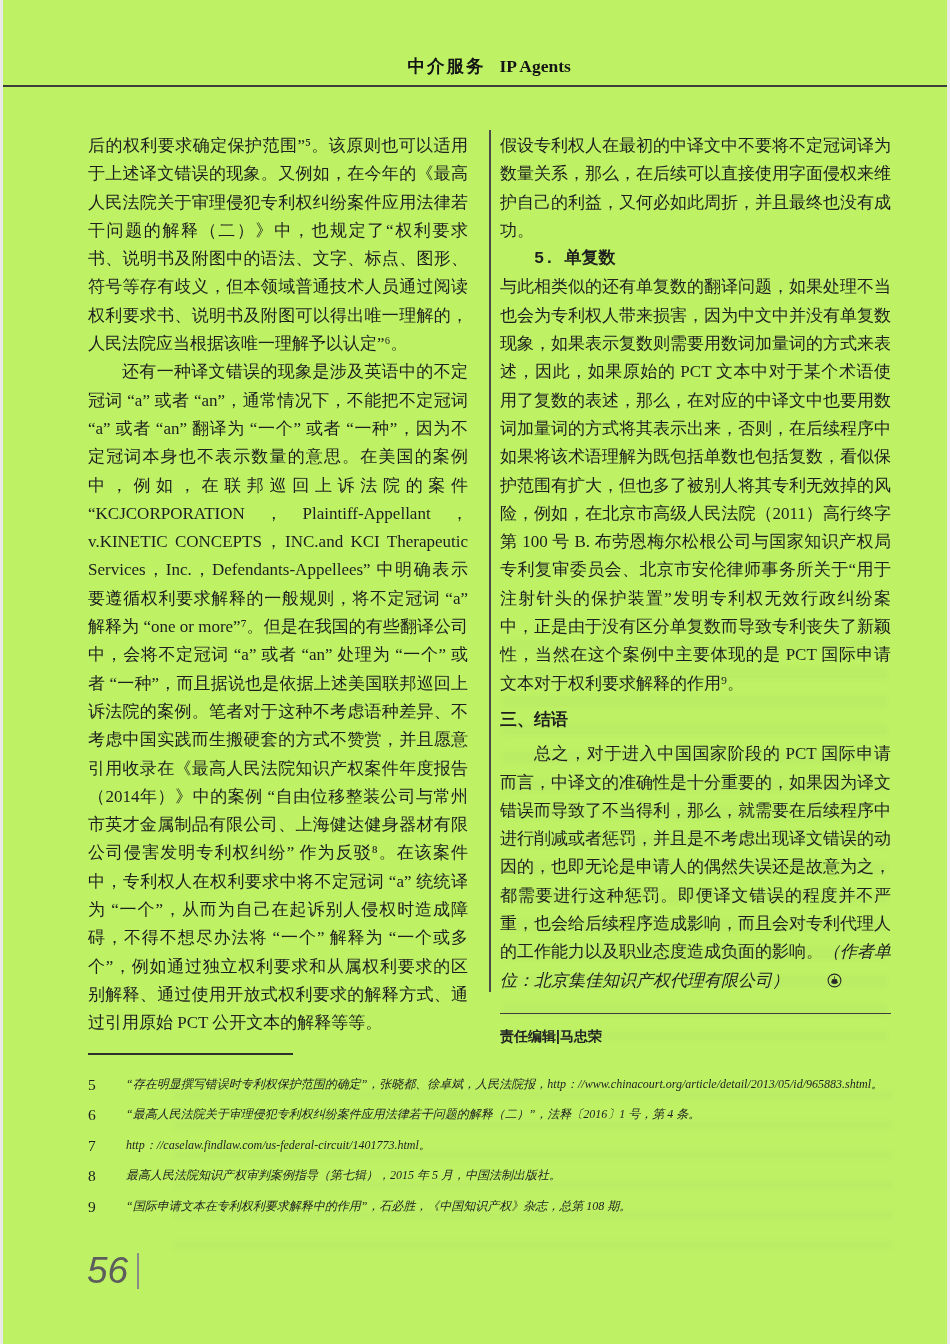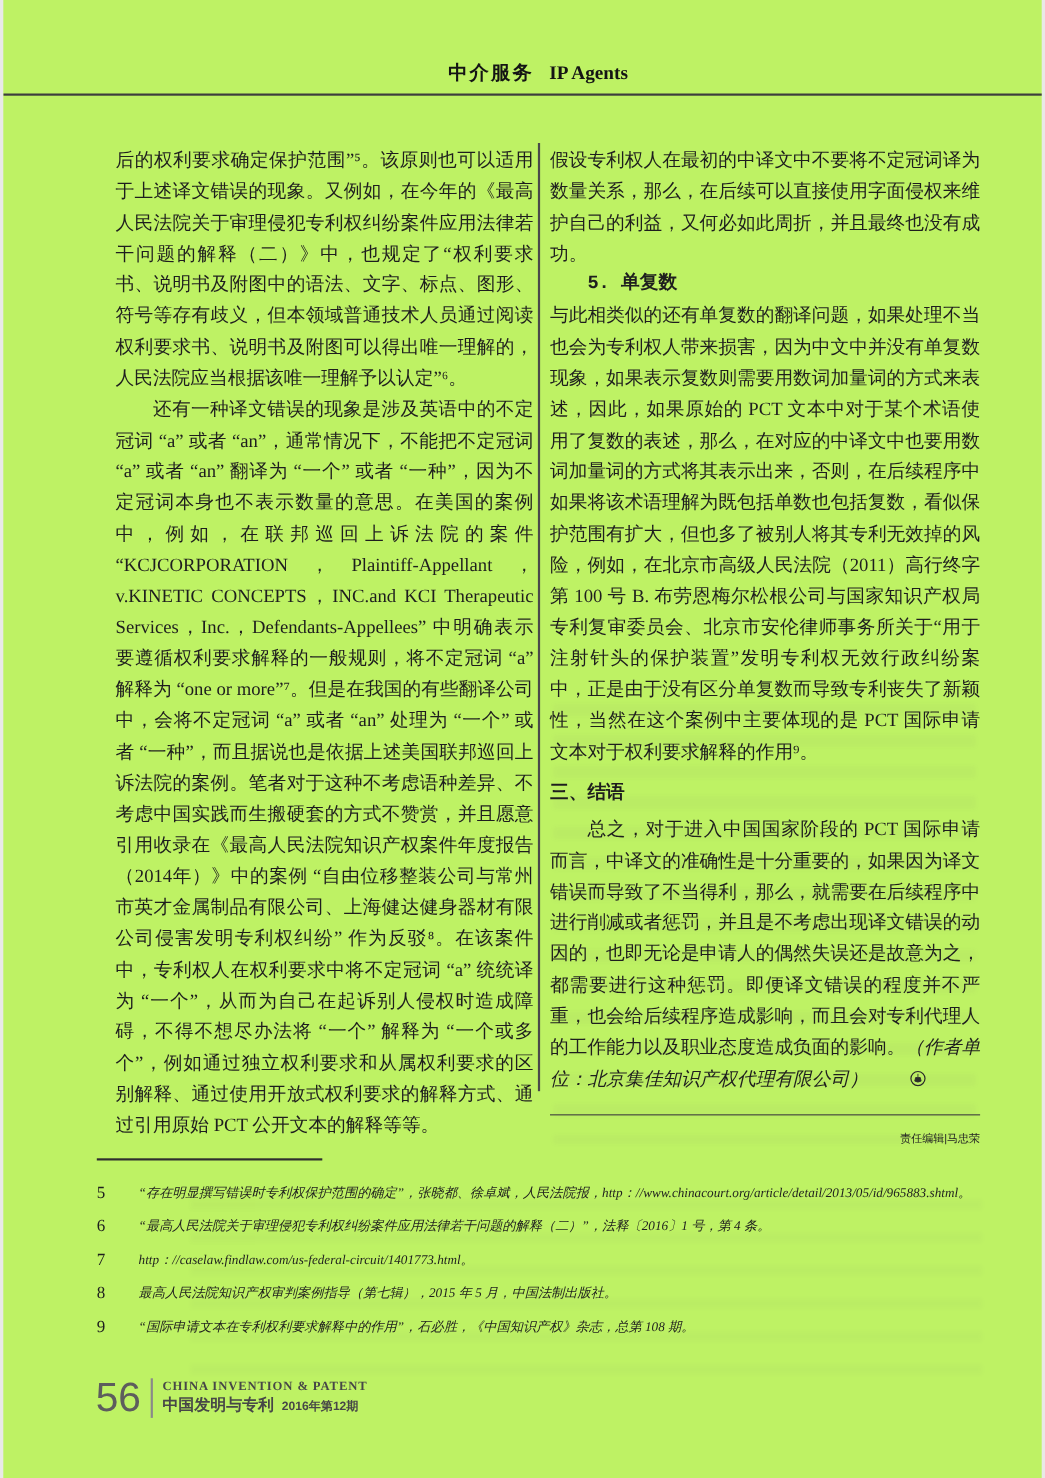--- a/index.html
+++ b/index.html
@@ -31,21 +31,21 @@
   .header-rule {
     position:absolute; top:85px; left:0; width:950px; height:2px;
     background:#3d3d3d;
   }
   
   .column {
     position:absolute; top:132px;
     font-size:17px; line-height:28.3px;
     text-align:justify; text-justify:inter-ideograph;
   }
-  .col-left  { left:102px;  width:380px; }
+  .col-left  { left:85px;  width:380px; }
   .col-right { left:497px; width:391px; }
   .col-divider {
     position:absolute; left:486px; top:130px; width:1.5px; height:862px;
     background:#4a4a4a;
   }
   .para.indent { text-indent:2em; }
   .heading {
     font-family:"Liberation Sans","DejaVu Sans",sans-serif;
     font-weight:700; font-size:17px;
   }
@@ -54,41 +54,41 @@
   .author-inline {
     font-style:italic;
   }
   .end-mark {
     display:inline-block; vertical-align:-2px; margin-left:4px;
   }
   
   .editor-block { margin-top:16px; }
   .editor-rule { width:100%; height:1.5px; background:#3d3d3d; }
   .editor-name {
-    margin-top:8px; text-align:right;
+    margin-top:8px; 
     font-family:"Liberation Sans","DejaVu Sans",sans-serif;
-    font-weight:400; font-size:10px; color:#222;
+    font-weight:700; font-size:14px; color:#222;
   }
   
   .footnote-area { position:absolute; left:85px; top:1053px; width:806px; }
   .footnote-rule { width:205px; height:1.5px; background:#2e2e2e; margin-bottom:15px; }
   .fn-row { display:flex; align-items:flex-start; margin-bottom:1px; }
   .fn-num {
     flex:0 0 38px;
     font-size:15.5px; line-height:29.5px; color:#1e1e1e;
     font-family:"Liberation Serif","DejaVu Serif",serif;
   }
   .fn-text {
     flex:1;
     font-size:12px; line-height:29.5px; color:#1e1e1e;
     font-style:italic;
     text-align:justify;
   }
   
-  .footer { position:absolute; left:84px; top:1252px; display:flex; align-items:center; gap:9px; }
+  .footer { position:absolute; left:84px; top:1252px; display:flex; align-items:center; gap:9px;font-style:italic; }
   .footer-page-number {
     font-family:"Liberation Sans","DejaVu Sans",sans-serif;
     font-size:37px; font-weight:400; color:#5d5d5d; line-height:1;
   }
   .footer-bar { width:1.5px; height:36px; background:#8a8a8a; }
   .footer-journal { display:flex; flex-direction:column; justify-content:center; }
   .footer-journal-en {
     font-family:"Liberation Serif","DejaVu Serif",serif;
     font-size:11.5px; font-weight:700; letter-spacing:0.8px; color:#474747; line-height:15px;
   }
@@ -170,22 +170,15 @@
     </div>
     <div class="fn-row">
       <span class="fn-num">9</span>
       <span class="fn-text">“国际申请文本在专利权利要求解释中的作用”，石必胜，《中国知识产权》杂志，总第 108 期。</span>
     </div>
   </div>
 
   <div class="footer">
     <span class="footer-page-number">56</span>
     <span class="footer-bar"></span>
-    <span class="footer-journal">
-      <span class="footer-journal-en">CHINA INVENTION &amp; PATENT</span>
-      <span class="footer-journal-cn-row">
-        <span class="footer-journal-cn">中国发明与专利</span>
-        <span class="footer-issue">2016年第12期</span>
-      </span>
-    </span>
   </div>
 
 </div>
 
 </body></html>

